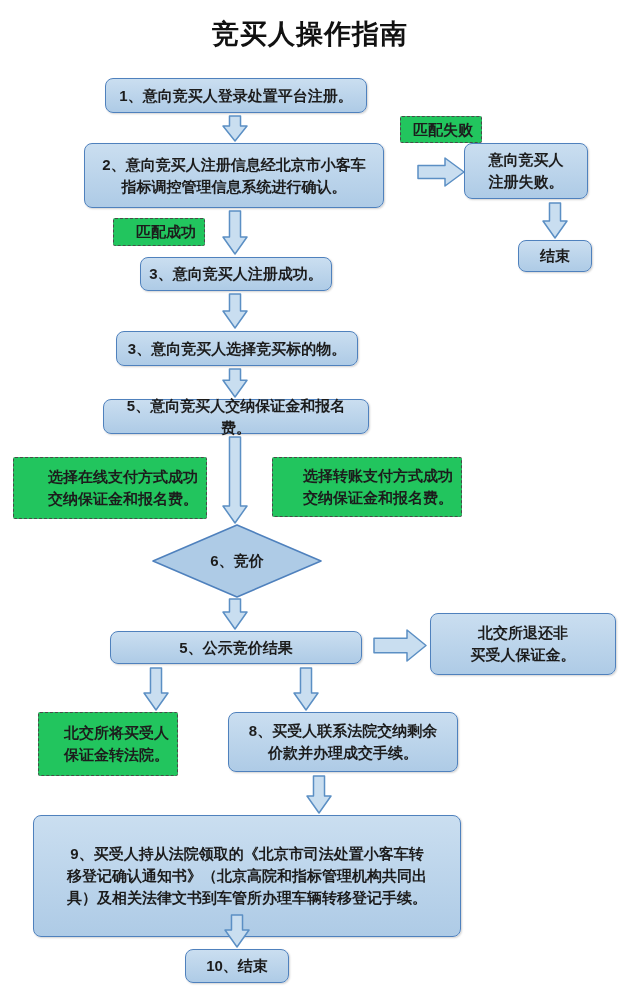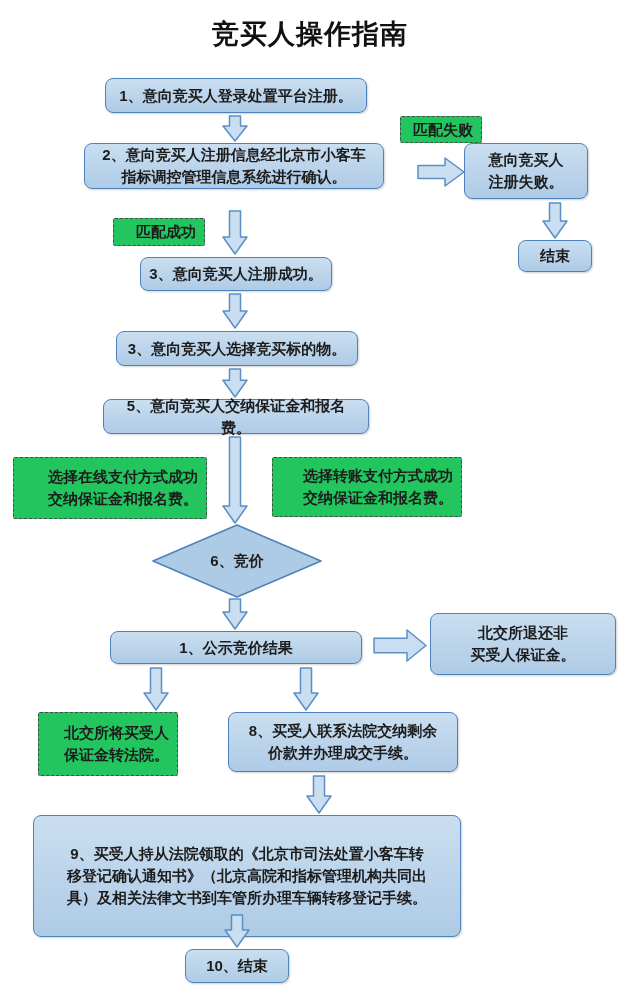--- a/index.html
+++ b/index.html
@@ -46,21 +46,21 @@
 
   <div class="node box" style="left:105px;top:78px;width:262px;height:35px">
     <span class="label">1、意向竞买人登录处置平台注册。</span>
   </div>
   <div class="shape-arrow" style="left:223px;top:116px;width:24px;height:25px">
       <svg width="24" height="25">
         <path d="M 6.4799999999999995 0 L 17.52 0 L 17.52 10 L 24 10 L 12 25 L 0 10 L 6.4799999999999995 10 Z" fill="#c9def0" stroke="#5b8fc4" stroke-width="1.5" stroke-linejoin="round"></path>
       </svg>
     </div>
 
-  <div class="node box" style="left:84px;top:143px;width:300px;height:46px">
+  <div class="node box" style="left:84px;top:143px;width:300px;height:65px">
     <span class="label">2、意向竞买人注册信息经北京市小客车
 指标调控管理信息系统进行确认。</span>
   </div>
 
   <div class="node dashed" style="left:400px;top:116px;width:82px;height:27px">
     <span class="label">匹配失败</span>
   </div>
   <div class="shape-arrow" style="left:418px;top:158px;width:46px;height:28px">
       <svg width="46" height="28">
         <path d="M 0 7.56 L 27 7.56 L 27 0 L 46 14 L 27 28 L 27 20.44 L 0 20.44 Z" fill="#c9def0" stroke="#5b8fc4" stroke-width="1.5" stroke-linejoin="round"></path>
@@ -129,21 +129,21 @@
       </svg>
     <span class="label">6、竞价</span>
   </div>
   <div class="shape-arrow" style="left:223px;top:599px;width:24px;height:30px">
       <svg width="24" height="30">
         <path d="M 6.4799999999999995 0 L 17.52 0 L 17.52 13 L 24 13 L 12 30 L 0 13 L 6.4799999999999995 13 Z" fill="#c9def0" stroke="#5b8fc4" stroke-width="1.5" stroke-linejoin="round"></path>
       </svg>
     </div>
 
   <div class="node box" style="left:110px;top:631px;width:252px;height:33px">
-    <span class="label">1、公示竞价结果</span>
+    <span class="label">5、公示竞价结果</span>
   </div>
   <div class="shape-arrow" style="left:374px;top:630px;width:52px;height:31px">
       <svg width="52" height="31">
         <path d="M 0 8.370000000000001 L 33 8.370000000000001 L 33 0 L 52 15.5 L 33 31 L 33 22.63 L 0 22.63 Z" fill="#c9def0" stroke="#5b8fc4" stroke-width="1.5" stroke-linejoin="round"></path>
       </svg>
     </div>
   <div class="node box" style="left:430px;top:613px;width:186px;height:62px">
     <span class="label">北交所退还非
 买受人保证金。</span>
   </div>

